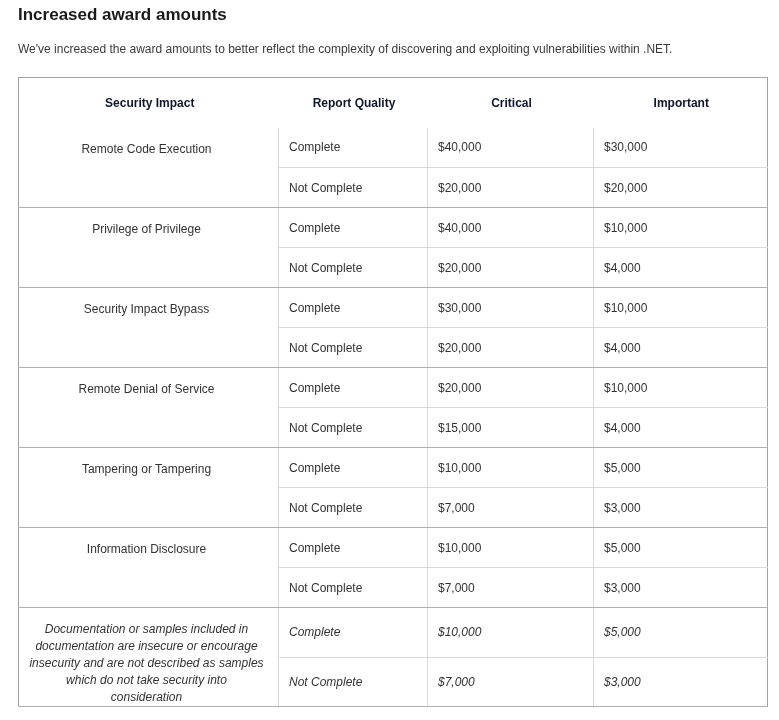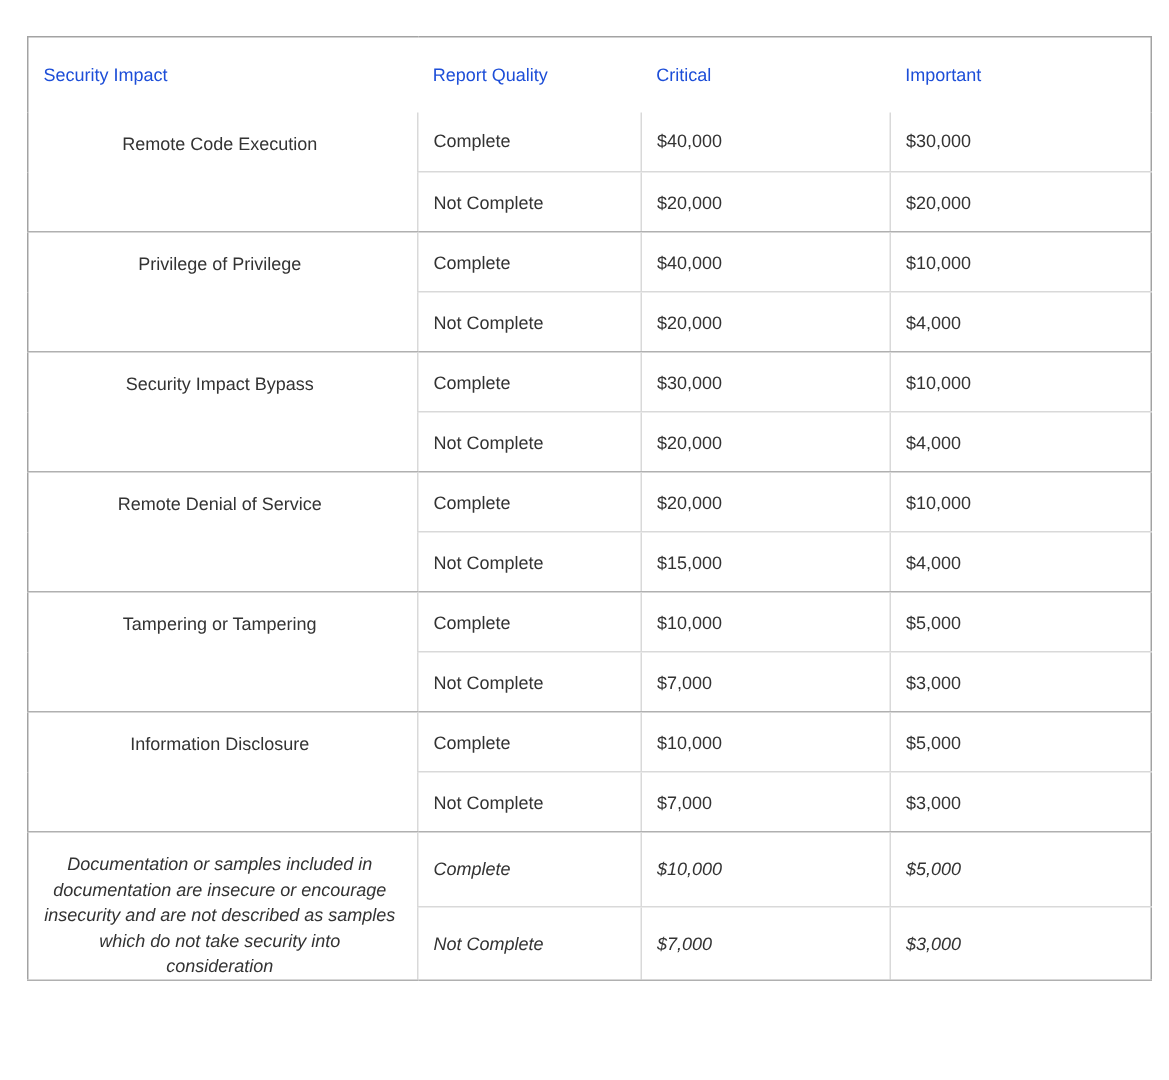--- a/index.html
+++ b/index.html
@@ -30,24 +30,24 @@
     margin-top: 20px;
     width: 749px;
     border-collapse: collapse;
     table-layout: fixed;
     font-size: 12px;
     color: #333333;
     border: 1px solid #a3a3a3;
   }
   table.award-table th {
     height: 50px;
-    text-align: left;
+    text-align: center;
     vertical-align: middle;
-    font-weight: 400;
-    color: #1d4ed8;
+    font-weight: 700;
+    color: #0f172a;
     padding: 0 8px 0 10px;
   }
   table.award-table td {
     padding: 0 8px 0 10px;
     vertical-align: middle;
     background: #ffffff;
   }
   tr.body-row { height: 40px; }
   tr.group-last { height: 47px; font-style: italic; }
   .impact-cell {
@@ -74,20 +74,22 @@
   }
   col.c1 { width: 260px; }
   col.c2 { width: 149px; }
   col.c3 { width: 166px; }
   col.c4 { width: 174px; }
 </style>
 </head>
 <body>
 
 <div class="page">
+  <h2 class="page-title">Increased award amounts</h2>
+  <p class="page-description">We've increased the award amounts to better reflect the complexity of discovering and exploiting vulnerabilities within .NET.</p>
 
   <table class="award-table">
     <colgroup>
       <col class="c1">
         <col class="c2">
         <col class="c3">
         <col class="c4">
     </colgroup>
     <thead>
       <tr id="header-row">

